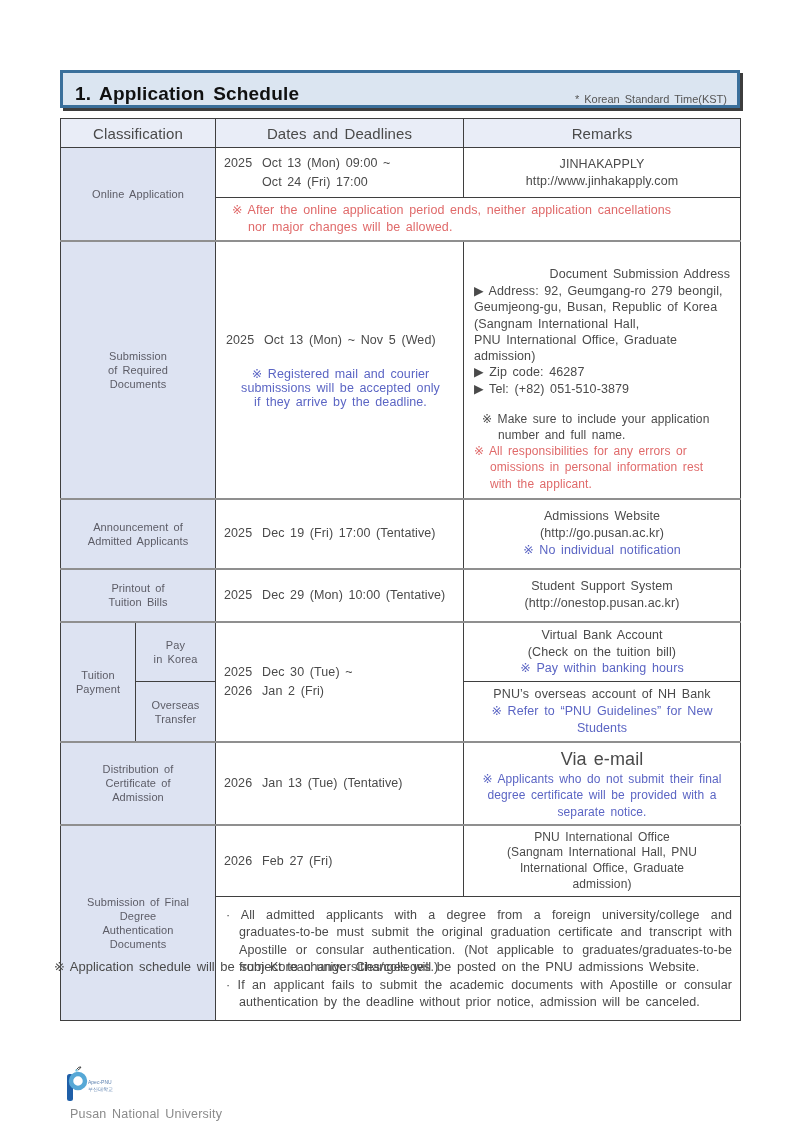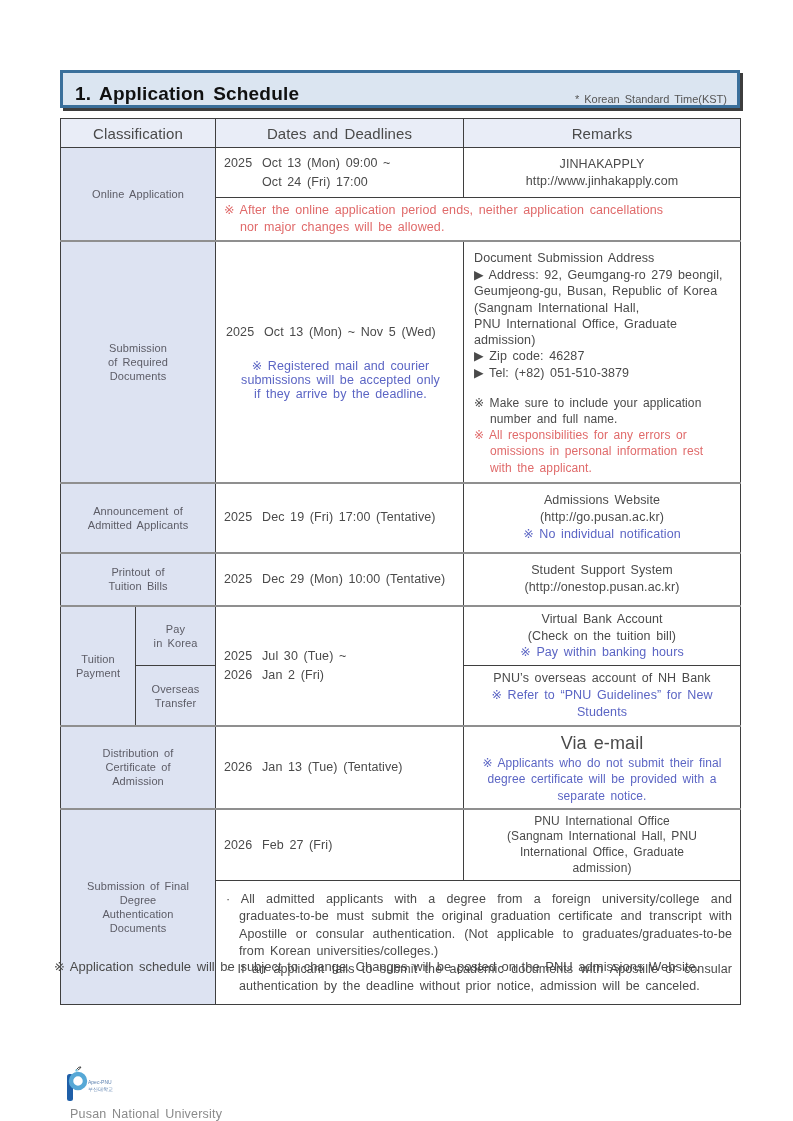--- a/index.html
+++ b/index.html
@@ -44,26 +44,26 @@
   td.rmk { text-align:center; padding:4px 8px; line-height:1.35; }
 
   .dateline { display:flex; line-height:1.5; }
   .dateline .yr { width:38px; flex-shrink:0; }
 
   .pre { white-space:pre-line; }
   .note-red { color:#e06a6a; }
   .note-blue { color:#5b65c4; }
   .hang { padding-left:16px; text-indent:-16px; text-align:left; line-height:1.35; }
 
-  td.warnrow { padding:4px 6px 4px 8px; }
+  td.warnrow { padding:4px 6px 4px 16px; }
   .center-col { display:flex; flex-direction:column; align-items:center; justify-content:center; gap:16px; }
 
   .addr-block { text-align:left; line-height:1.3; padding:2px 2px; }
-  .addr-title { text-align:left; margin-bottom:1px; }
-  .addr-sub { font-size:12px; margin-top:14px; }
+  .addr-title { text-align:right; margin-bottom:1px;margin-top:16px; }
+  .addr-sub { font-size:12px; margin-top:14px;margin-left:8px; }
 
   .bullets { text-align:left; padding:5px 8px 4px 10px; line-height:1.4; }
   .bullet { padding-left:13px; text-indent:-13px; text-align:justify; }
 
   
   .footnotes {
     position:absolute; left:54px; top:958px; width:694px;
     font-size:13px; color:#4a4a4a; line-height:1.45; word-spacing:2px;
   }
   .footnotes .fn { padding-left:19px; text-indent:-19px; text-align:justify; }
@@ -184,21 +184,21 @@
     </tr>
 
     <tr class="major" style="height:58px">
       <td class="cls" rowspan="2">Tuition
 Payment</td>
       <td class="cls">Pay
 in Korea</td>
       <td class="dates" rowspan="2">
         <div class="dateline">
           <span class="yr">2025</span>
-          <span>Jul 30 (Tue) ~</span>
+          <span>Dec 30 (Tue) ~</span>
         </div>
         <div class="dateline">
           <span class="yr">2026</span>
           <span>Jan 2 (Fri)</span>
         </div>
       </td>
       <td class="rmk">
         <div>Virtual Bank Account</div>
         <div>(Check on the tuition bill)</div>
         <div class="note-blue">※ Pay within banking hours</div>

